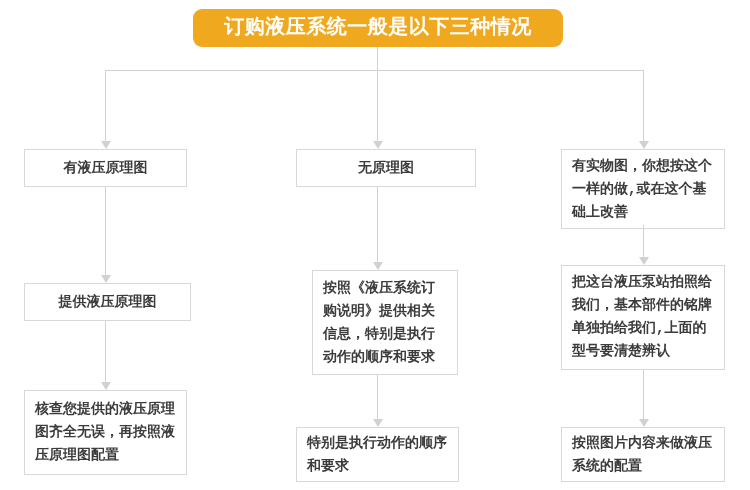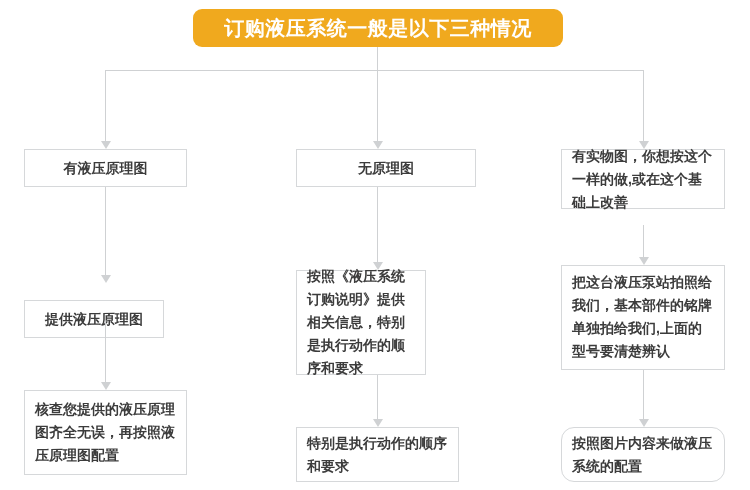--- a/index.html
+++ b/index.html
@@ -9,20 +9,21 @@
   }
   body {
     font-family: "Liberation Sans", "DejaVu Sans", sans-serif;
   }
   #flowchart {
     position: relative;
     width: 750px;
     height: 490px;
     background: #ffffff;
     overflow: hidden;
+    font-family: Liberation Mono, monospace;
   }
 
   
   .title-banner {
     position: absolute;
     left: 193px;
     top: 9px;
     width: 370px;
     height: 38px;
     background: #f0a91e;
@@ -106,60 +107,60 @@
   <div class="vline" style="left:643px; top:70px; height:72px;"></div>
   <div class="arrowhead" style="left:639px; top:141px;"></div>
 
   <div class="node" style="left:24px; top:149px; width:163px; height:38px;">
     <span class="node-text">有液压原理图</span>
   </div>
 
   <div class="vline" style="left:105px; top:187px; height:89px;"></div>
   <div class="arrowhead" style="left:101px; top:275px;"></div>
 
-  <div class="node" style="left:24px; top:300px; width:140px; height:38px;">
+  <div class="node" style="left:24px; top:283px; width:167px; height:38px;">
     <span class="node-text">提供液压原理图</span>
   </div>
 
   <div class="vline" style="left:105px; top:321px; height:62px;"></div>
   <div class="arrowhead" style="left:101px; top:382px;"></div>
 
   <div class="node left-align" style="left:24px; top:390px; width:163px; height:85px;">
     <span class="node-text">核查您提供的液压原理图齐全无误，再按照液压原理图配置</span>
   </div>
 
   <div class="node" style="left:296px; top:149px; width:180px; height:38px;">
     <span class="node-text">无原理图</span>
   </div>
 
   <div class="vline" style="left:377px; top:187px; height:76px;"></div>
   <div class="arrowhead" style="left:373px; top:262px;"></div>
 
-  <div class="node left-align" style="left:296px; top:270px; width:130px; height:105px;">
+  <div class="node left-align" style="left:312px; top:270px; width:146px; height:105px;">
     <span class="node-text">按照《液压系统订购说明》提供相关信息，特别是执行动作的顺序和要求</span>
   </div>
 
   <div class="vline" style="left:377px; top:375px; height:45px;"></div>
   <div class="arrowhead" style="left:373px; top:419px;"></div>
 
   <div class="node left-align" style="left:296px; top:427px; width:163px; height:55px;">
     <span class="node-text">特别是执行动作的顺序和要求</span>
   </div>
 
-  <div class="node left-align" style="left:561px; top:149px; width:164px; height:60px;">
+  <div class="node left-align" style="left:561px; top:149px; width:164px; height:80px;">
     <span class="node-text">有实物图，你想按这个一样的做,或在这个基础上改善</span>
   </div>
 
   <div class="vline" style="left:643px; top:225px; height:33px;"></div>
   <div class="arrowhead" style="left:639px; top:257px;"></div>
 
   <div class="node left-align" style="left:561px; top:265px; width:164px; height:105px;align-items:flex-end;">
     <span class="node-text">把这台液压泵站拍照给我们，基本部件的铭牌单独拍给我们,上面的型号要清楚辨认</span>
   </div>
 
   <div class="vline" style="left:643px; top:370px; height:50px;"></div>
   <div class="arrowhead" style="left:639px; top:419px;"></div>
 
-  <div class="node left-align" style="left:561px; top:427px; width:164px; height:55px;border-radius:13px;">
+  <div class="node left-align" style="left:561px; top:427px; width:164px; height:55px;">
     <span class="node-text">按照图片内容来做液压系统的配置</span>
   </div>
 
 </div>
 
 </body></html>

